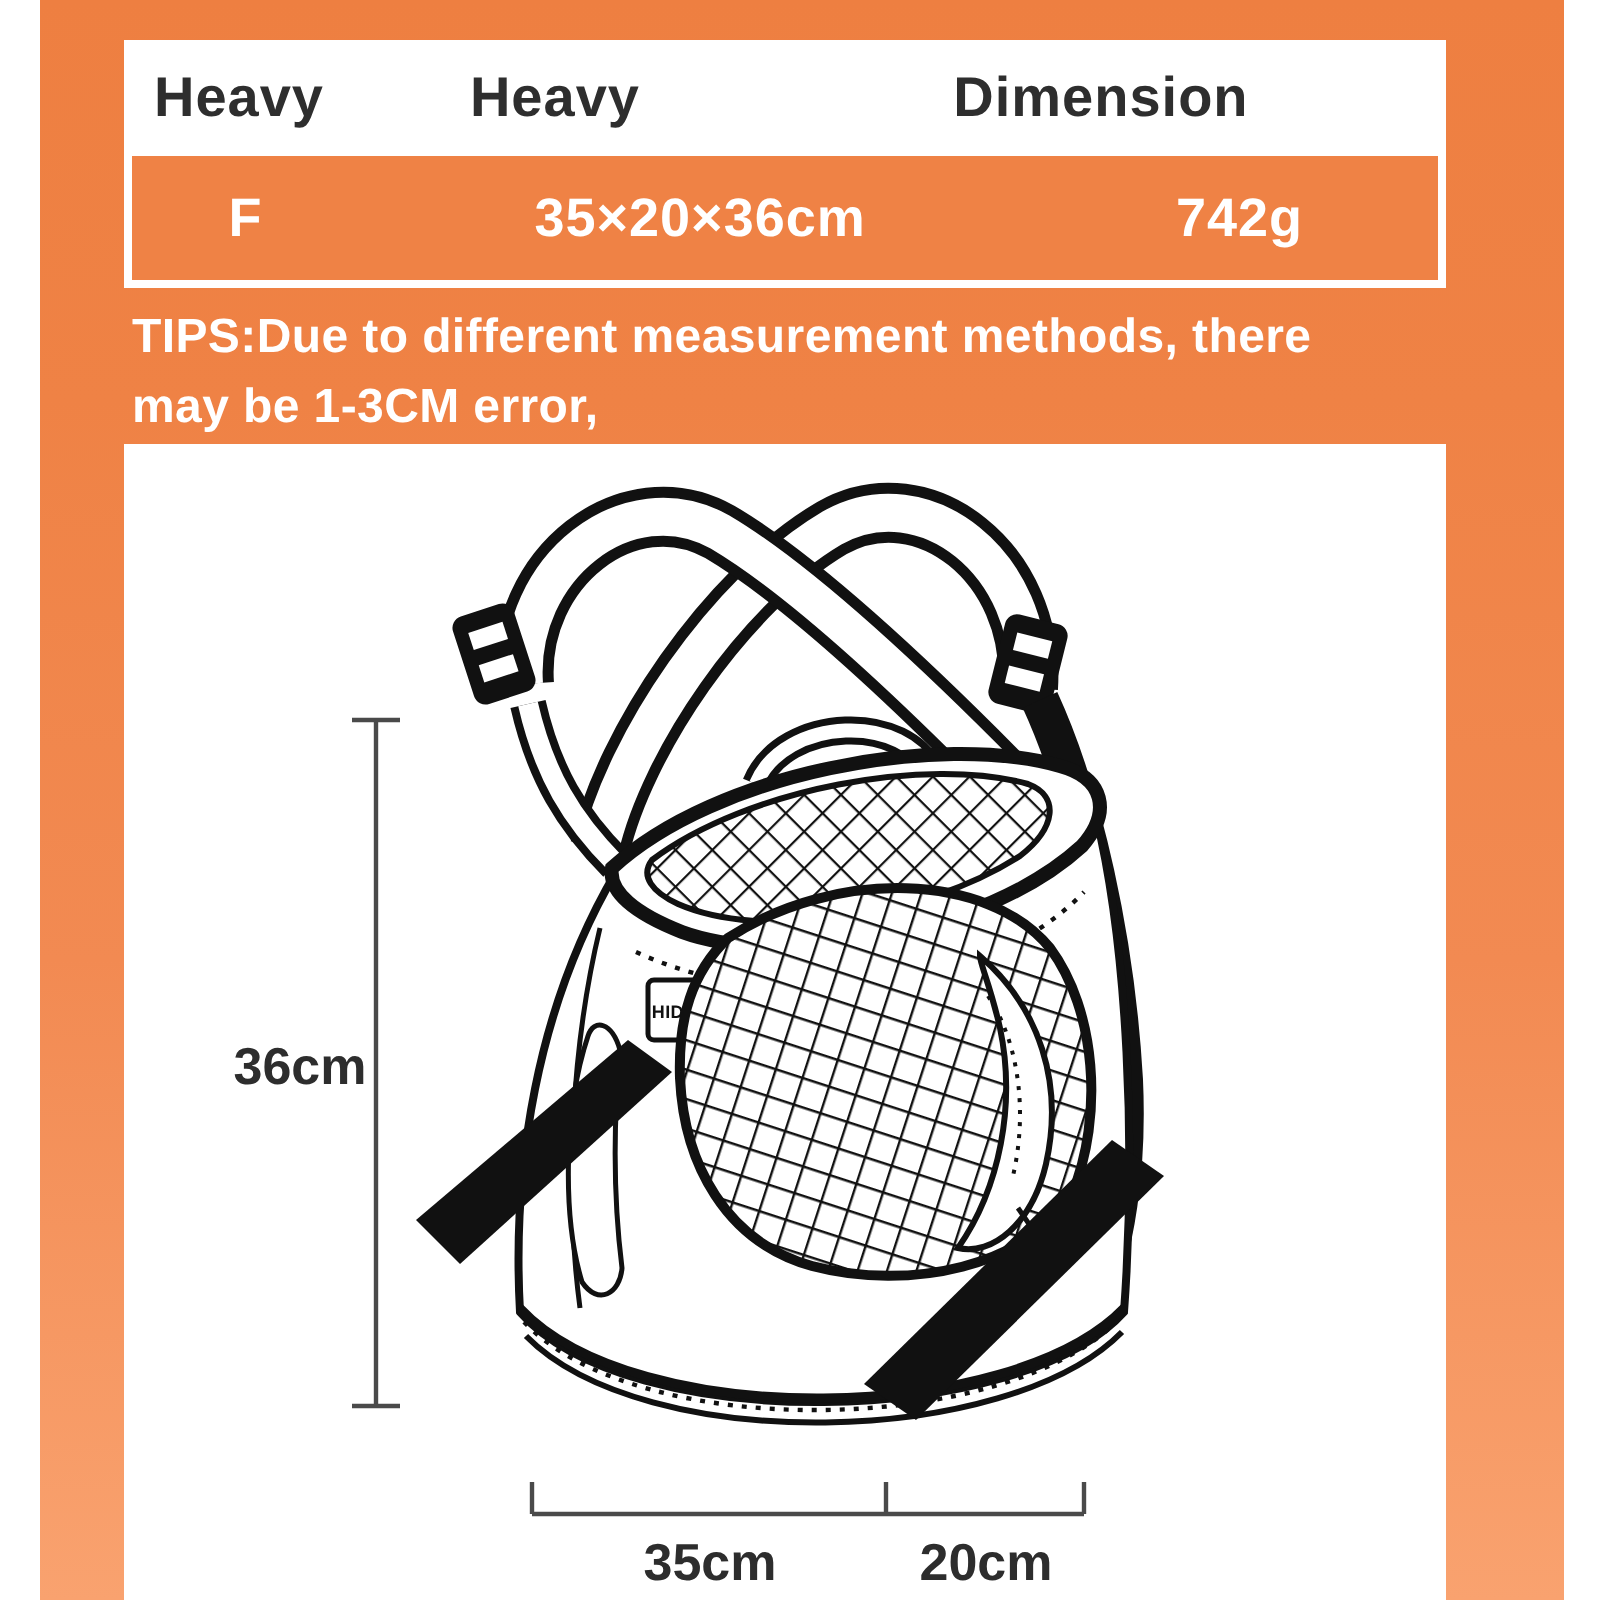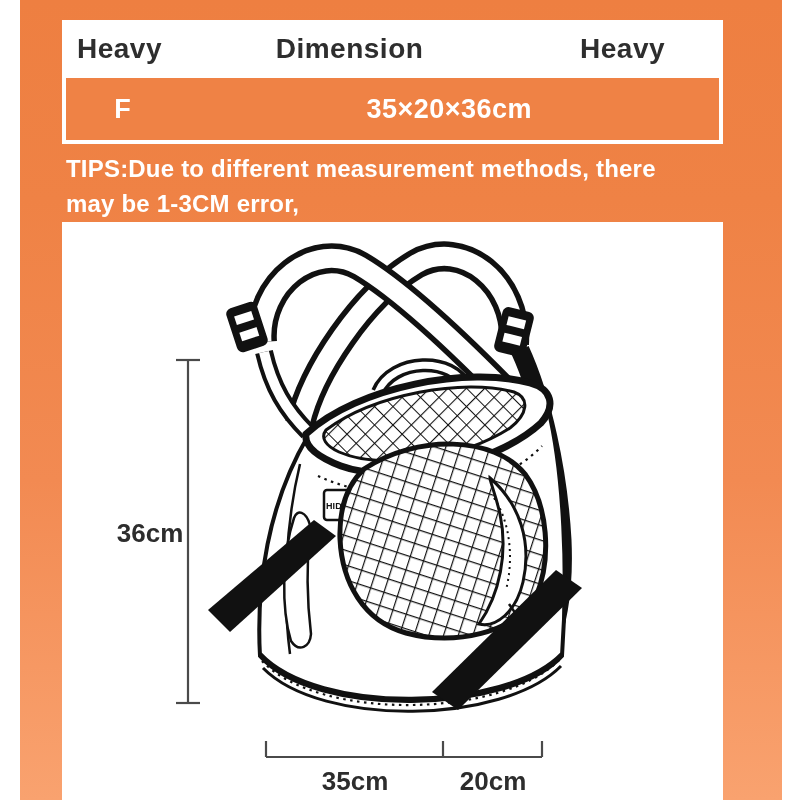--- a/index.html
+++ b/index.html
@@ -43,26 +43,27 @@
   .brand-text{font-family:"Liberation Sans",sans-serif;font-size:9px;font-weight:700;fill:#111;letter-spacing:.2px;}
 </style>
 </head>
 <body>
 
 <div class="orange-panel">
 
   <div class="size-table">
     <div class="header-row">
       <div class="header-cell c1">Heavy</div>
+      <div class="header-cell c3">Heavy</div>
       <div class="header-cell c2">Dimension</div>
-      <div class="header-cell c3">Heavy</div>
     </div>
     <div class="data-row">
       <div class="data-cell c1">F</div>
       <div class="data-cell c2">35×20×36cm</div>
+      <div class="data-cell c3">742g</div>
     </div>
   </div>
 
   <div class="tips">
     <div>TIPS:Due to different measurement methods, there may be 1-3CM error,</div>
     <div>not as a basis for return or replacement, please understand.</div>
   </div>
 
   <div class="content-box">
     <svg width="661" height="578" viewBox="0 0 661 578">

